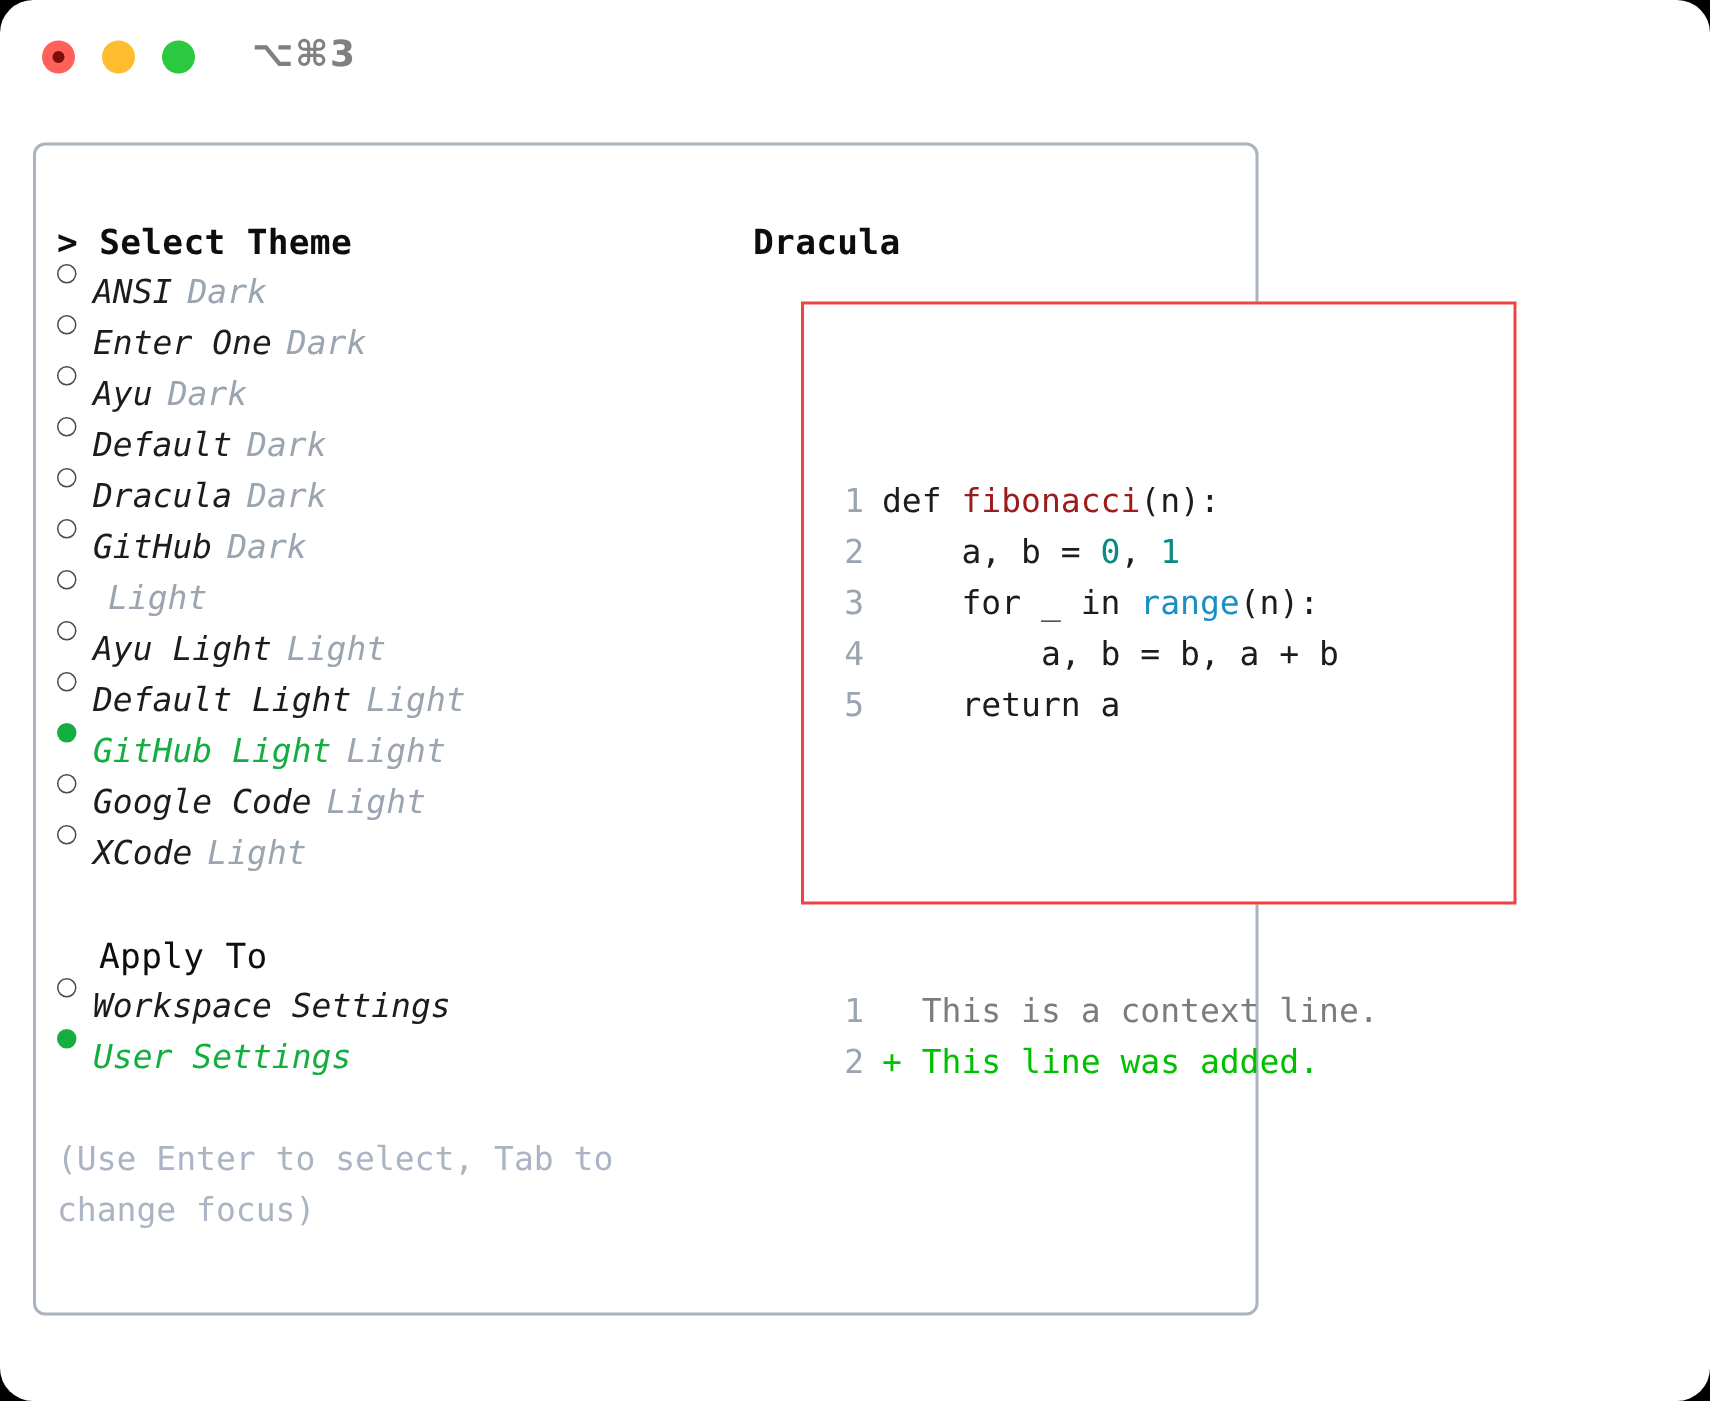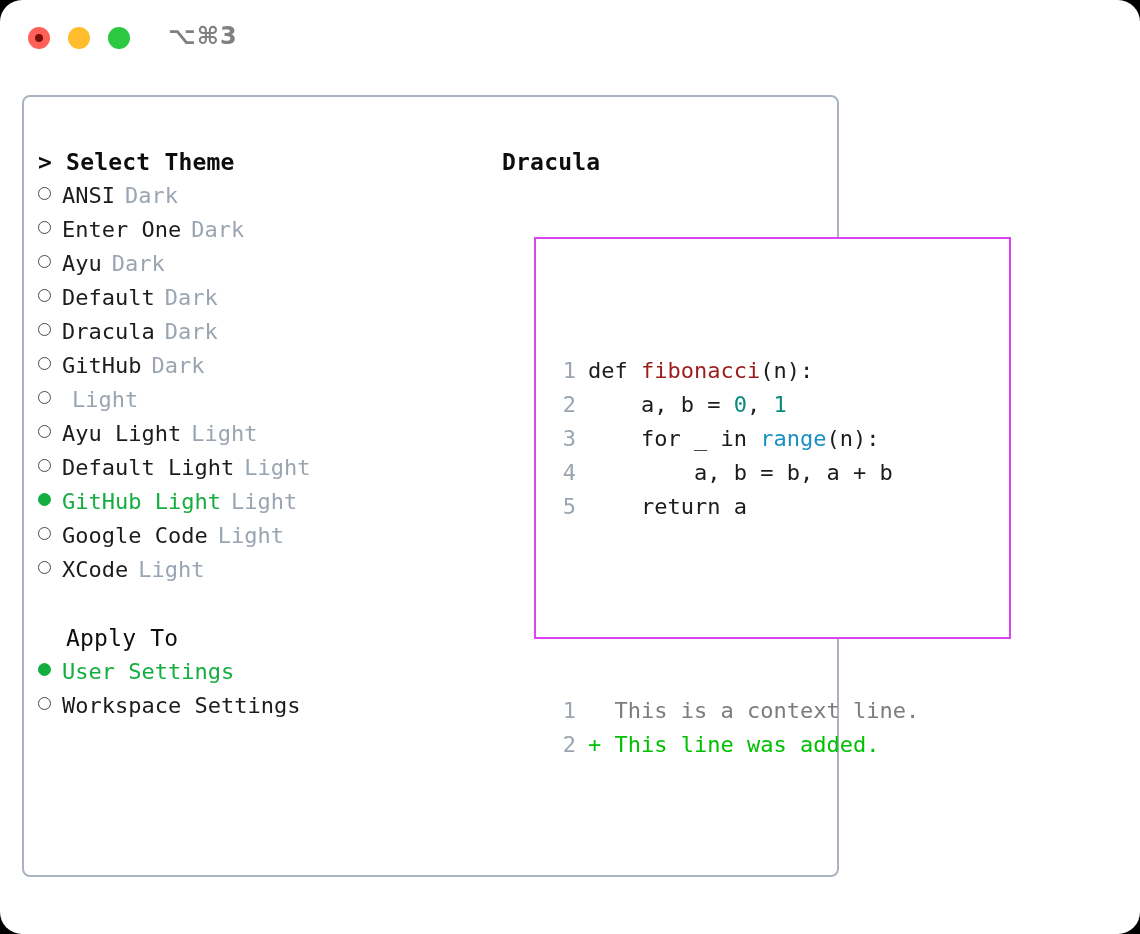--- a/index.html
+++ b/index.html
@@ -106,25 +106,26 @@
     white-space: pre;
     letter-spacing: 0.2px;
   }
   .section-head.plain {
     font-weight: 400;
     padding-left: 28px;
   }
 
   .opt-row {
     display: flex;
-    align-items: center;
+    align-items: flex-start;
     line-height: 34px;
     height: 34px;
     font-size: 22px;
     white-space: pre;
+    font-style: italic;
   }
   .bullet {
     display: inline-block;
     width: 13px;
     height: 13px;
     border-radius: 50%;
     margin-right: 11px;
     box-sizing: border-box;
     flex: 0 0 auto;
     position: relative;
@@ -155,24 +156,23 @@
     width: 404px;
   }
 
   
   .preview-box {
     position: absolute;
     left: 32px;
     top: 56px;
     width: 477px;
     height: 402px;
-    border: 2px solid #d946ef;
+    border: 2px solid #ef4444;
     box-sizing: border-box;
     background: #ffffff;
-    margin-top: 36px;
   }
   .code {
     position: absolute;
     left: 18px;
     top: 47px;
     font-size: 22px;
     line-height: 34px;
     white-space: pre;
   }
   .ln {
@@ -224,24 +224,25 @@
           <div class="opt-row selected"><span class="bullet on"></span><span class="opt-label">GitHub Light</span><span class="opt-tag">Light</span></div>
           <div class="opt-row"><span class="bullet off"></span><span class="opt-label">Google Code</span><span class="opt-tag">Light</span></div>
           <div class="opt-row"><span class="bullet off"></span><span class="opt-label">XCode</span><span class="opt-tag">Light</span></div>
         </div>
 
       <div class="spacer-row"></div>
 
       <div class="section-head plain">Apply To</div>
 
       <div id="apply-list">
+          <div class="opt-row"><span class="bullet off"></span><span class="opt-label">Workspace Settings</span></div>
           <div class="opt-row selected"><span class="bullet on"></span><span class="opt-label">User Settings</span></div>
-          <div class="opt-row"><span class="bullet off"></span><span class="opt-label">Workspace Settings</span></div>
         </div>
 
+      <div class="hint">(Use Enter to select, Tab to change focus)</div>
     </div>
 
     <div class="right-col">
       <div class="section-head">Dracula</div>
 
       <div class="preview-box">
         <div class="code">
           <div id="code-lines"><div><span class="ln">1</span><span class="tok-plain">def </span><span class="tok-fn">fibonacci</span><span class="tok-plain">(n):</span></div><div><span class="ln">2</span><span class="tok-plain">    a, b = </span><span class="tok-num">0</span><span class="tok-plain">, </span><span class="tok-num">1</span></div><div><span class="ln">3</span><span class="tok-plain">    for _ in </span><span class="tok-call">range</span><span class="tok-plain">(n):</span></div><div><span class="ln">4</span><span class="tok-plain">        a, b = b, a + b</span></div><div><span class="ln">5</span><span class="tok-plain">    return a</span></div></div>
           <div class="blank-line"></div>
           <div id="diff-lines"><div><span class="ln">1</span><span class="diff-ctx">  This is a context line.</span></div><div><span class="ln">2</span><span class="diff-add">+ This line was added.</span></div></div>

